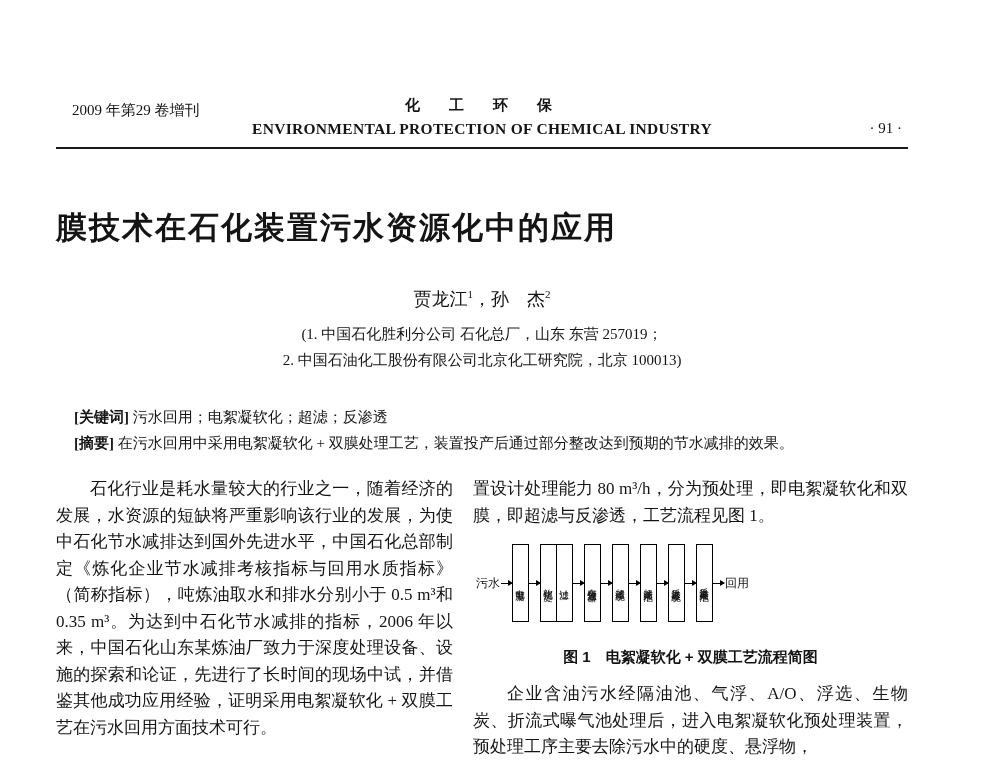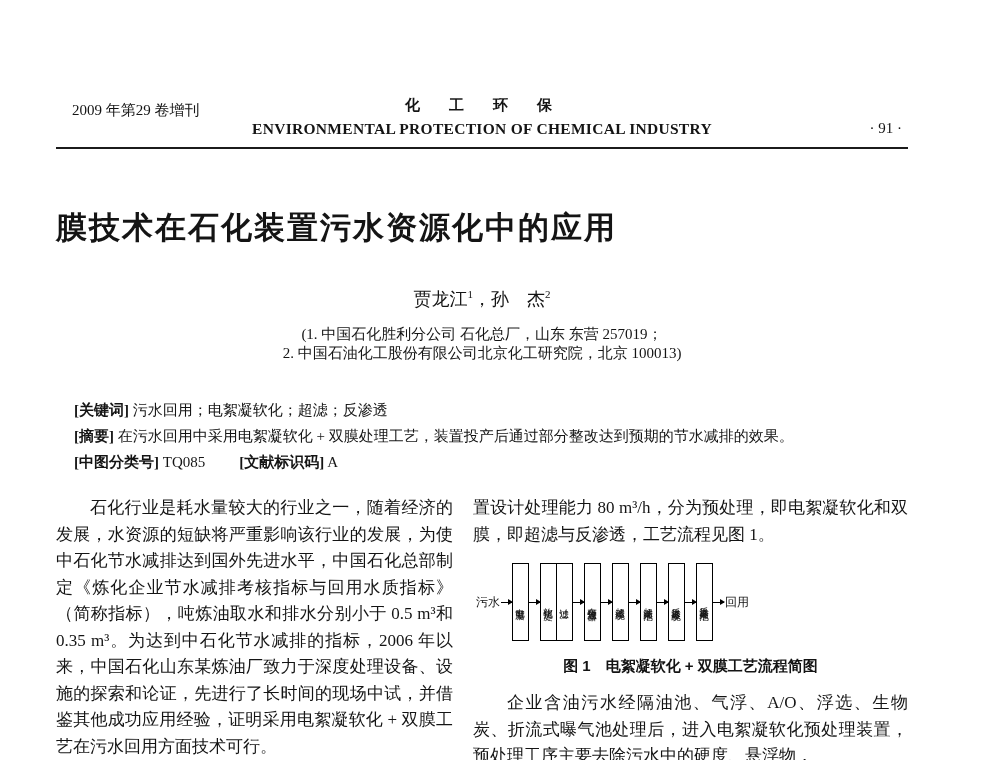--- a/index.html
+++ b/index.html
@@ -20,21 +20,21 @@
   .hdr-rule { border:none; border-top:2px solid #1b1b1b; margin-top:9px; }
   
   .title {
     font-family:"Liberation Sans", sans-serif;
     font-weight:bold; font-size:31px; letter-spacing:2px; margin-top:58px;
   }
   .authors { text-align:center; margin-top:38px; font-size:18px; }
   .authors sup { font-size:11px; }
   .affil { text-align:center; font-size:15px; }
   .affil1 { margin-top:14px; }
-  .affil2 { margin-top:0; }
+  .affil2 { margin-top:7px; }
   .meta { margin-top:34px; padding:0 18px; font-size:15px; line-height:26px; }
   .meta .lbl { font-weight:bold; }
   .meta .gap { display:inline-block; width:34px; }
   
   .columns { display:flex; gap:20px; margin-top:20px; }
   .col-left  { width:397px; flex:none; }
   .col-right { flex:1; min-width:0; }
   .bodyp { font-size:17px; line-height:26.5px; text-align:justify; }
   .indent { text-indent:2em; }
   
@@ -47,21 +47,21 @@
   }
   .fbox { flex:none; display:flex; align-items:stretch; border:1px solid #000; height:78px; background:#fff; }
   .fcol { display:flex; align-items:center; justify-content:center; padding:0 2px; }
   .fcol + .fcol { border-left:1px solid #000; }
   .vtext {
     writing-mode:vertical-rl; text-orientation:upright;
     font-size:9.5px; line-height:11px; letter-spacing:1px;
     font-family:"Liberation Sans", sans-serif; white-space:nowrap;
   }
   .fig-caption {
-    text-align:center; font-weight:bold; font-size:15px; margin-top:16px;
+    text-align:center; font-weight:bold; font-size:15px; margin-top:26px;
     font-family:"Liberation Sans", sans-serif;
   }
   .p2 { margin-top:14px; }
 </style>
 </head>
 <body>
 
 <div class="page">
 
   <div class="hdr">
@@ -75,21 +75,20 @@
   <h1 class="title">膜技术在石化装置污水资源化中的应用</h1>
 
   <div class="authors"><span>贾龙江</span><sup>1</sup><span>，孙　杰</span><sup>2</sup></div>
 
   <div class="affil affil1">(1. 中国石化胜利分公司 石化总厂，山东 东营 257019；</div>
   <div class="affil affil2">2. 中国石油化工股份有限公司北京化工研究院，北京 100013)</div>
 
   <div class="meta">
     <p><span class="lbl">[关键词]</span> <span>污水回用；电絮凝软化；超滤；反渗透</span></p>
     <p><span class="lbl">[摘要]</span> <span>在污水回用中采用电絮凝软化 + 双膜处理工艺，装置投产后通过部分整改达到预期的节水减排的效果。</span></p>
-    <p><span class="lbl">[中图分类号]</span> <span>TQ085</span><span class="gap"></span><span class="lbl">[文献标识码]</span> <span>A</span></p>
   </div>
 
   <div class="columns">
 
     <div class="col-left">
       <p class="bodyp indent">石化行业是耗水量较大的行业之一，随着经济的发展，水资源的短缺将严重影响该行业的发展，为使中石化节水减排达到国外先进水平，中国石化总部制定《炼化企业节水减排考核指标与回用水质指标》（简称指标），吨炼油取水和排水分别小于 0.5 m³和 0.35 m³。为达到中石化节水减排的指标，2006 年以来，中国石化山东某炼油厂致力于深度处理设备、设施的探索和论证，先进行了长时间的现场中试，并借鉴其他成功应用经验，证明采用电絮凝软化 + 双膜工艺在污水回用方面技术可行。</p>
     </div>
 
     <div class="col-right">
       <p class="bodyp">置设计处理能力 80 m³/h，分为预处理，即电絮凝软化和双膜，即超滤与反渗透，工艺流程见图 1。</p>

